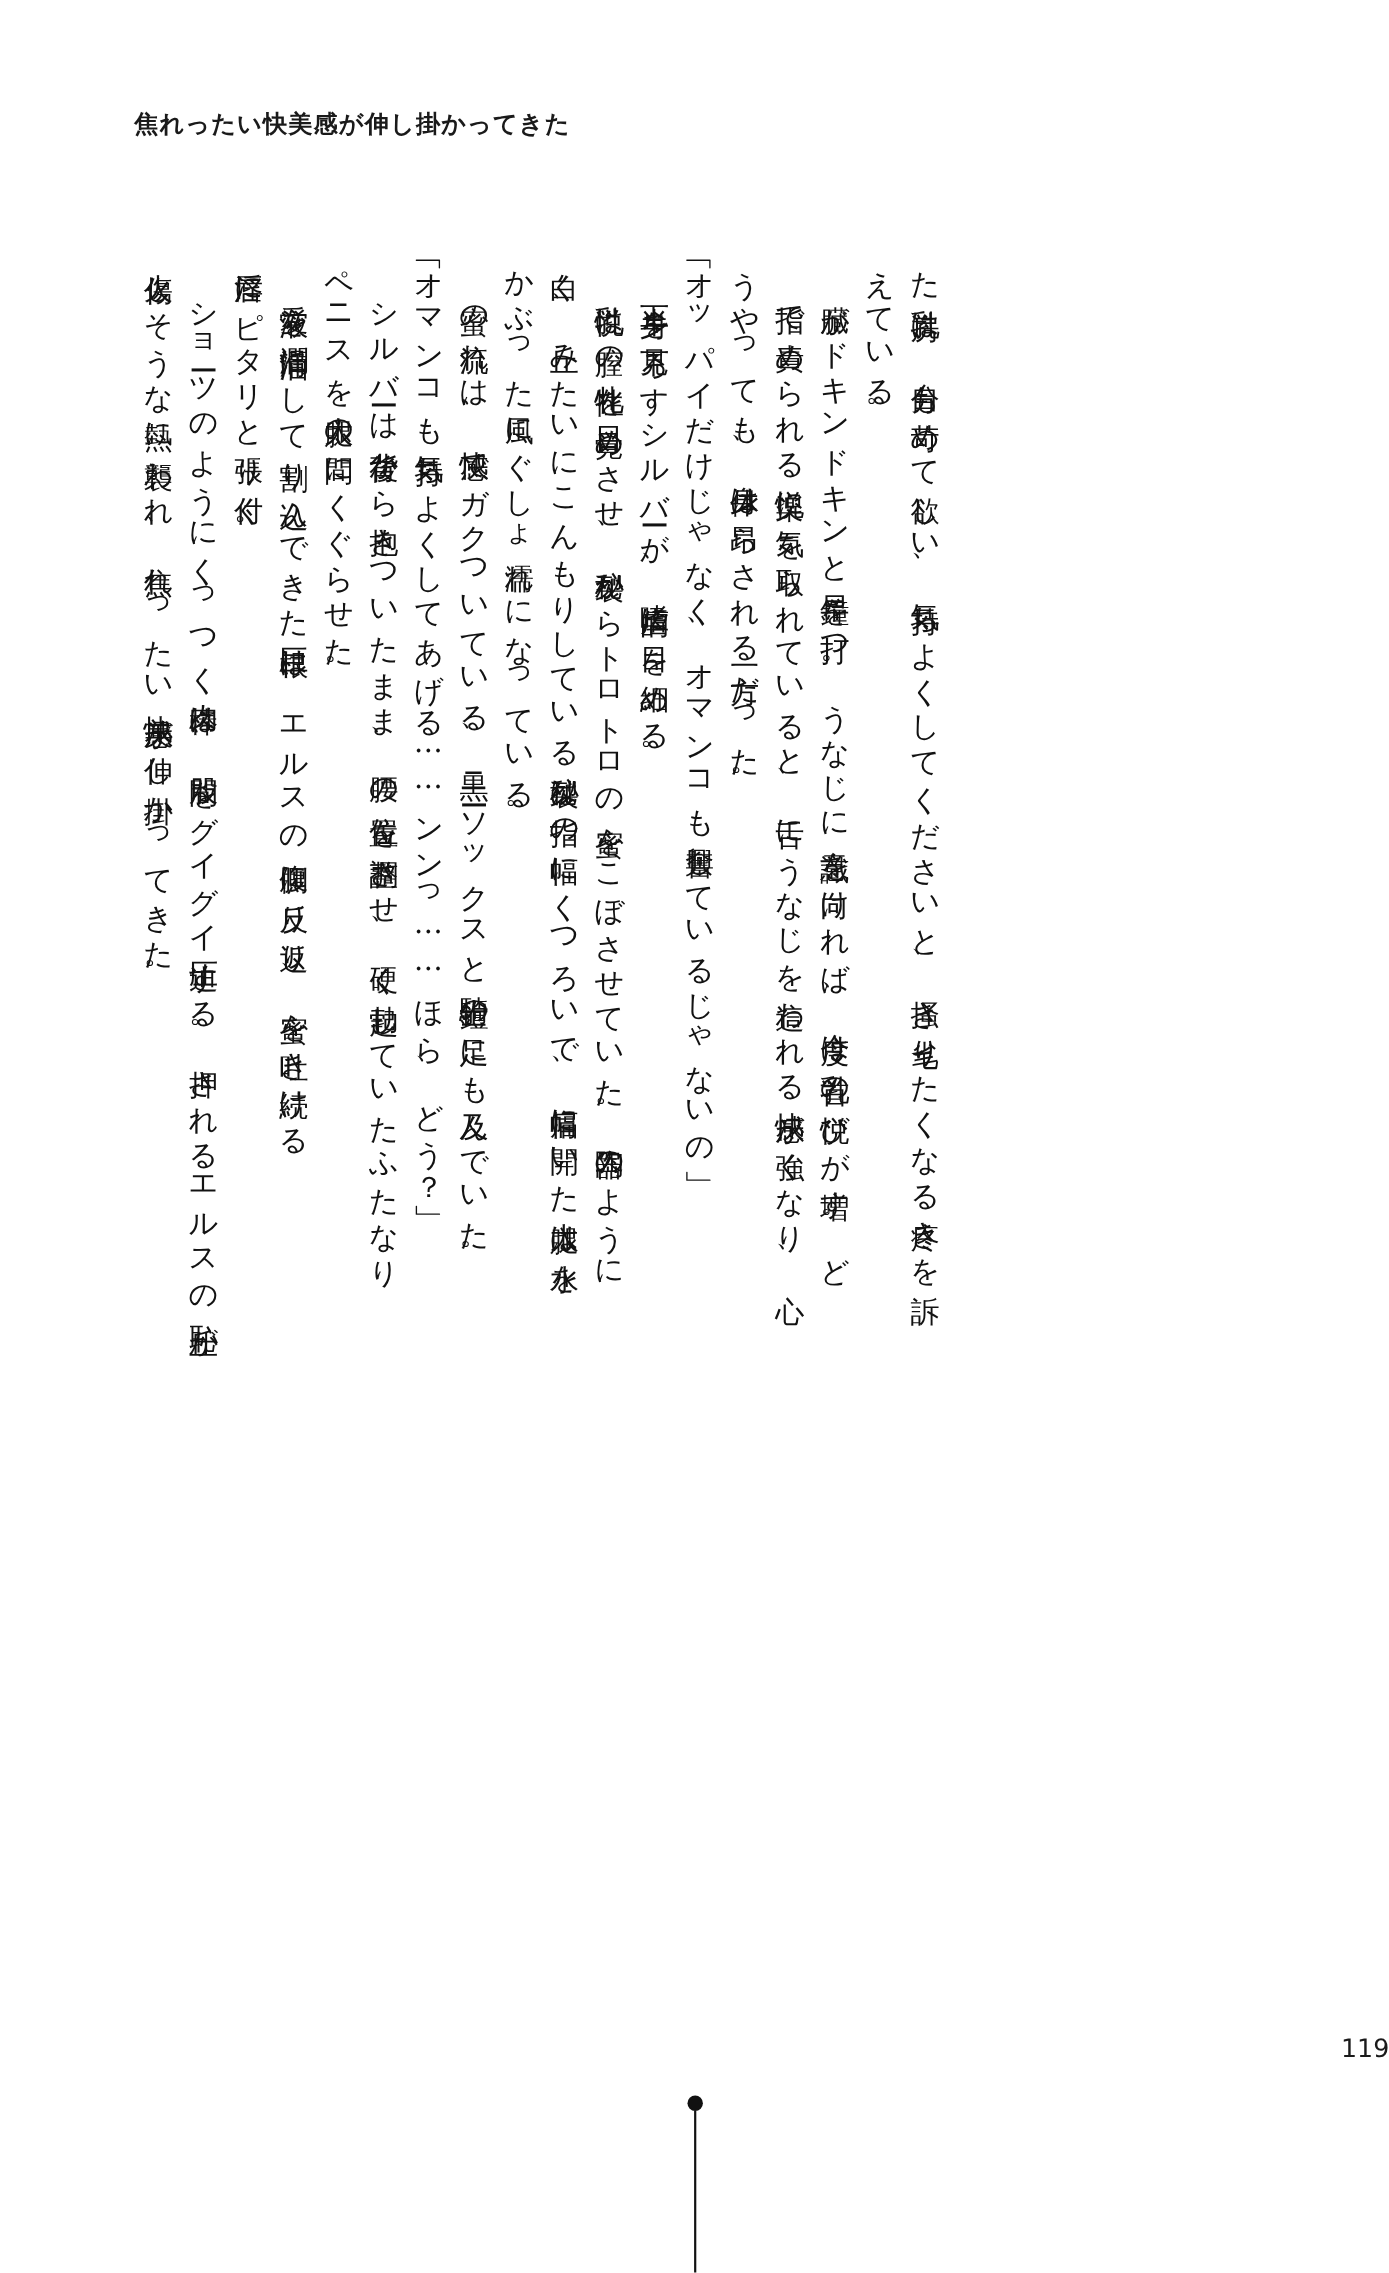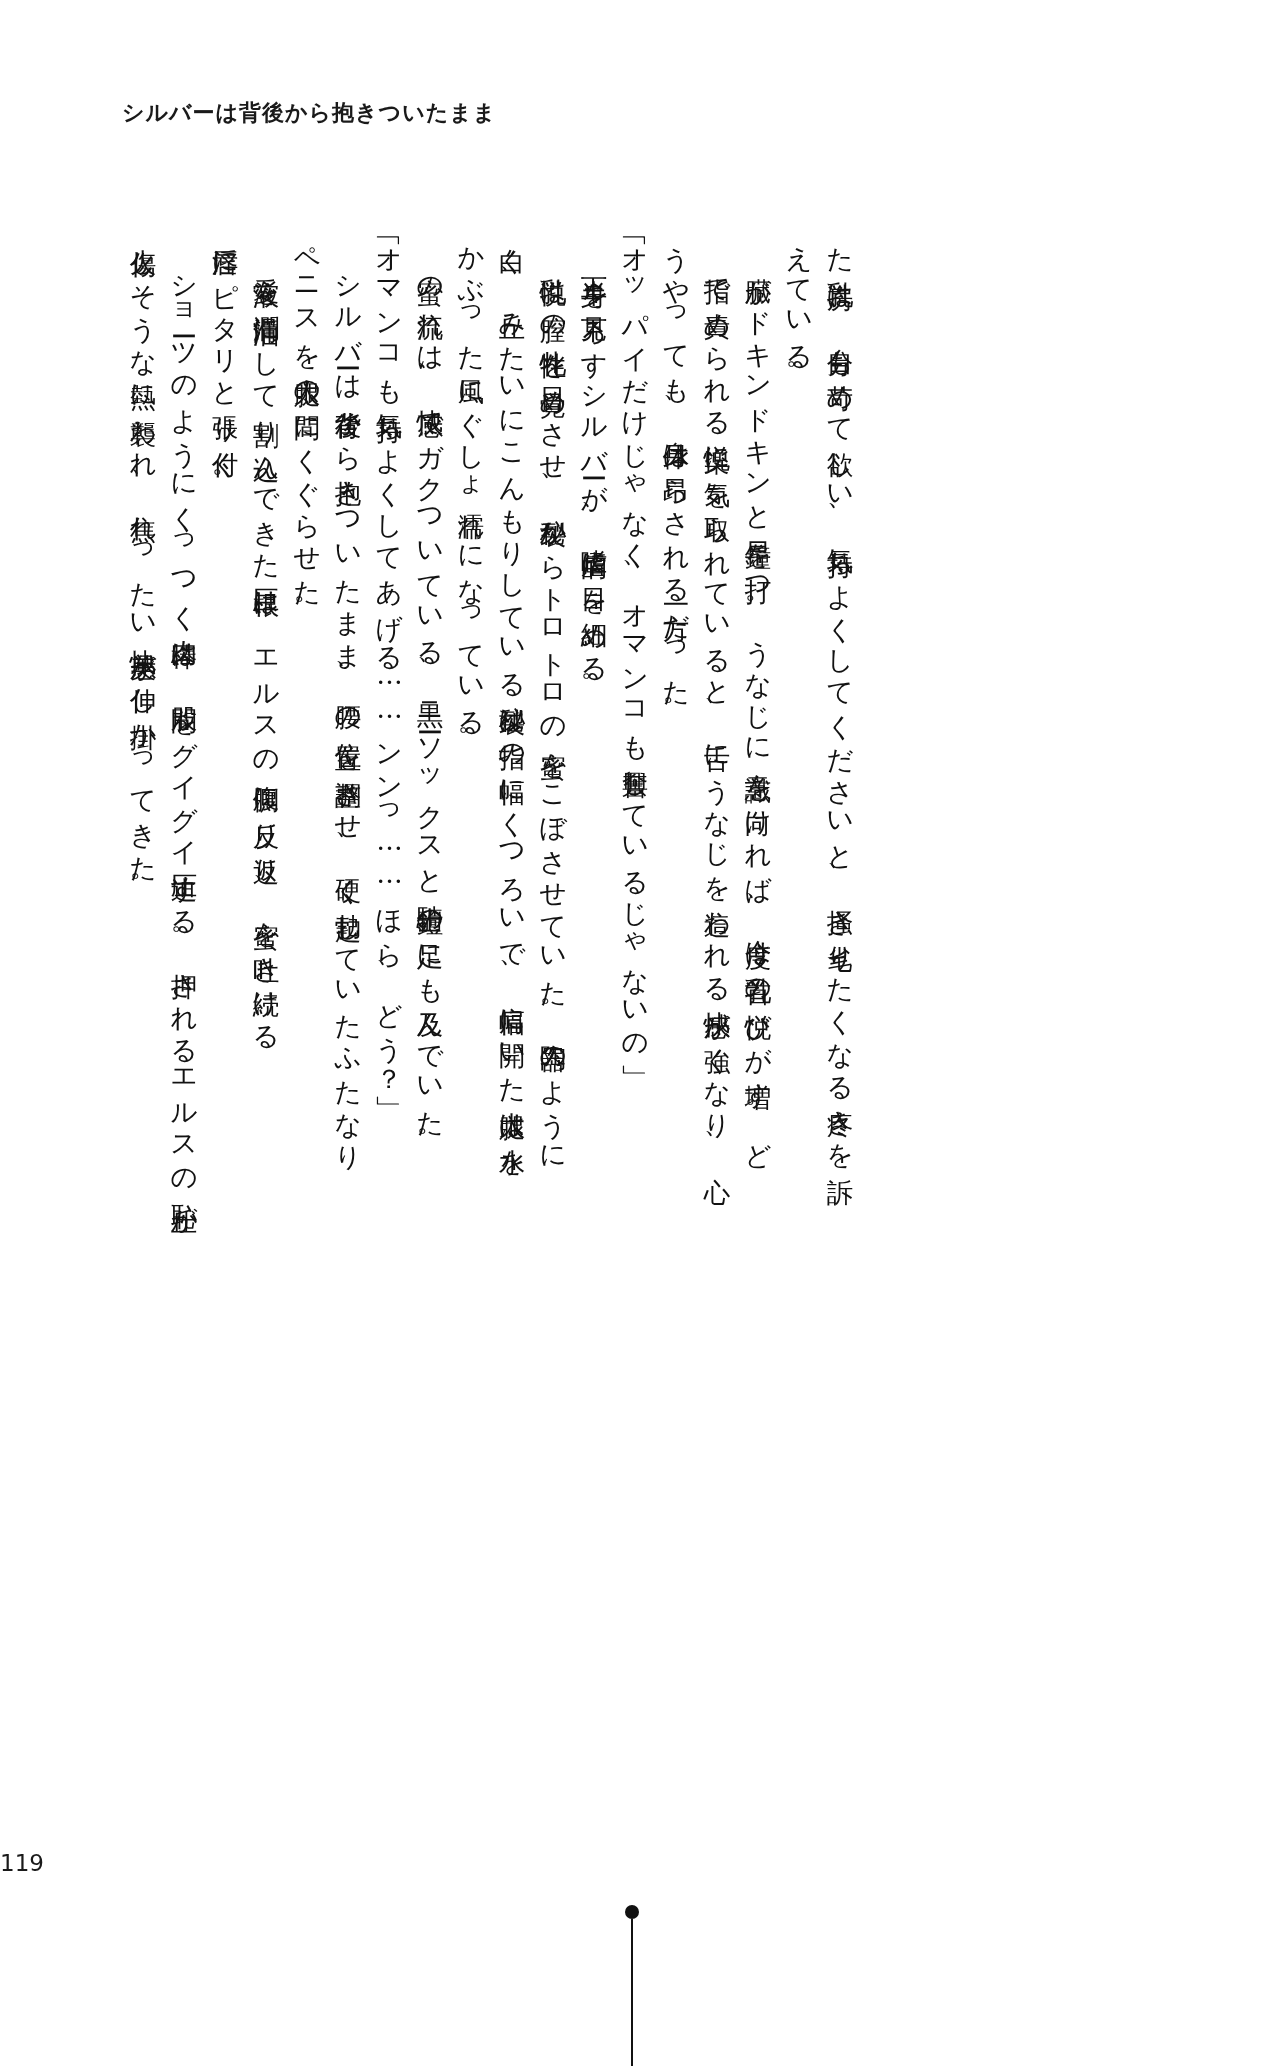--- a/index.html
+++ b/index.html
@@ -66,21 +66,21 @@
     overflow: visible;
   }
 
   
 
   .page-number {
     position: absolute;
     left: 0;
     right: 0;
     top: 1850px;
-    text-align: left;
+    text-align: right;
     font-size: 23px;
     font-family: "DejaVu Sans", "Liberation Sans", sans-serif;
     color: #1a1a1a;
   }
 
   
   .bottom-mark {
     position: absolute;
     left: 50%;
     top: 1905px;
@@ -98,21 +98,21 @@
     width: 2px;
     height: 150px;
     background: #111;
   }
 </style>
 </head>
 <body>
 
 <div class="page">
 
-  <div class="running-header">シルバーは背後から抱きついたまま</div>
+  <div class="running-header">焦れったい快美感が伸し掛かってきた</div>
 
   <div class="body-block">
     <div class="vline">火傷しそうな熱に襲われ、焦れったい快美感が伸し掛かってきた。</div>
     <div class="vline">　ショーツのようにくっつく肉棒は、股間をグイグイ圧迫する。押されるエルスの恥丘が</div>
     <div class="vline">淫唇にピタリと張り付く。</div>
     <div class="vline">　愛液を潤滑油にして割り込んできた巨根は、エルスの腹側に反り返り、蜜を吐き続ける</div>
     <div class="vline">ペニスを太腿の間にくぐらせた。</div>
     <div class="vline">　シルバーは背後から抱きついたまま、腰の位置を調整させ、硬く勃起していたふたなり</div>
     <div class="vline">「オマンコも気持ちよくしてあげる……ンンっ……ほら、どう？」</div>
     <div class="vline">　蜜の流れは、快感でガクついている、黒ニーソックスと騎士鎧の足にも及んでいた。</div>

